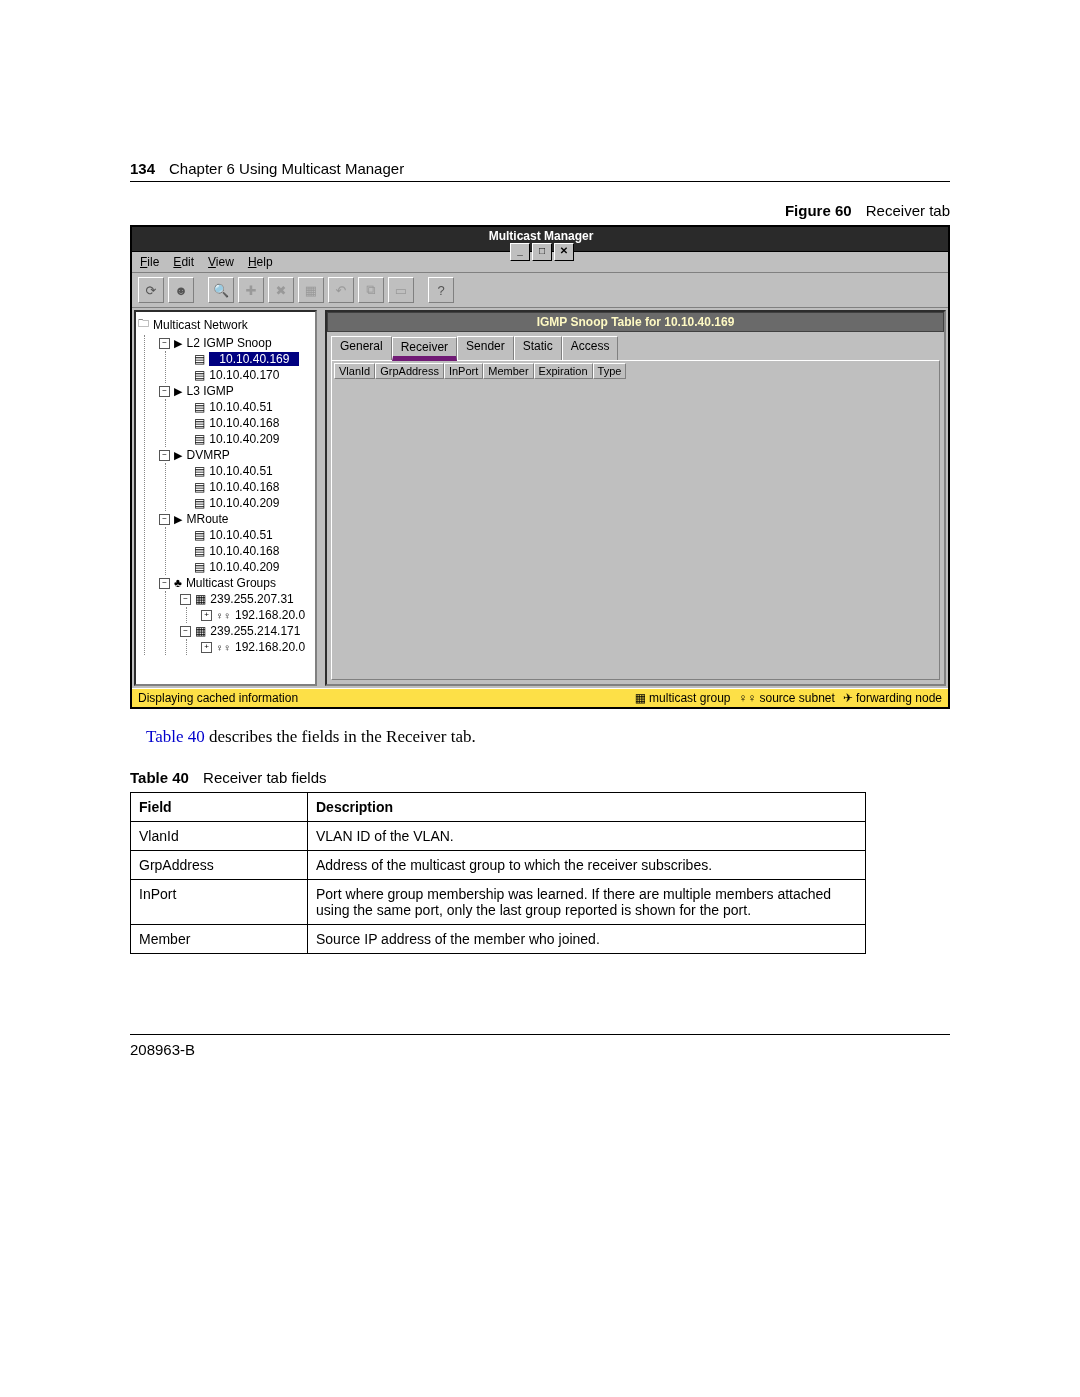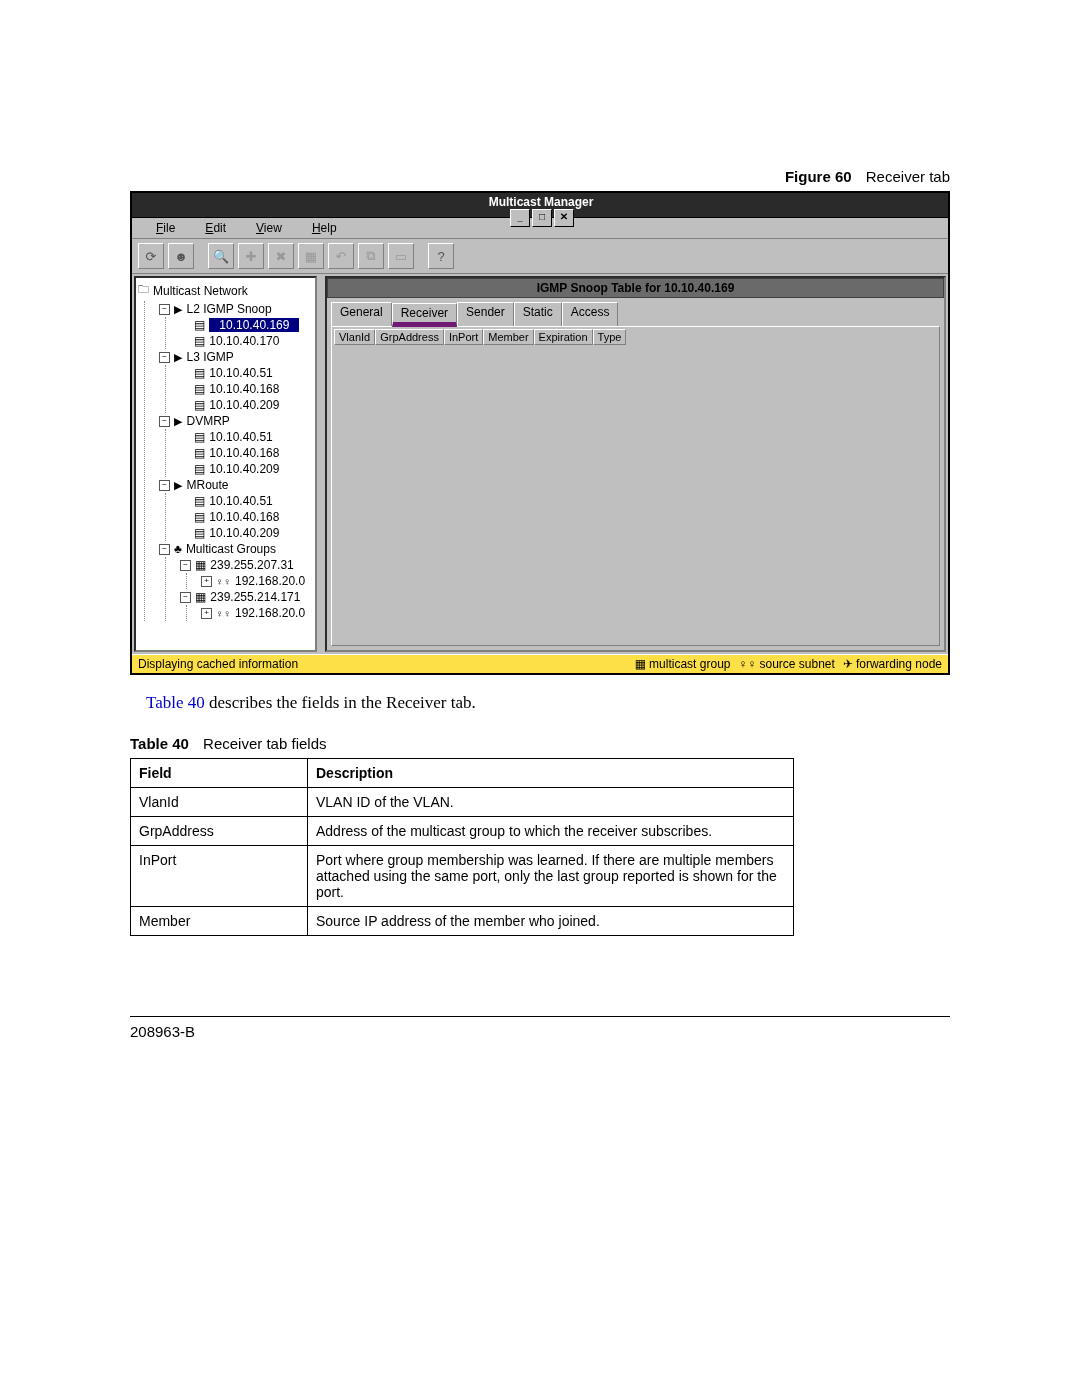--- a/index.html
+++ b/index.html
@@ -55,21 +55,21 @@
   .tb-btn {
     width: 18px; height: 16px;
     background: #bfbfbf;
     border-top: 1px solid #fff; border-left: 1px solid #fff;
     border-right: 1px solid #000; border-bottom: 1px solid #000;
     font-size: 10px; line-height: 14px; text-align: center;
     color: #000; font-family: Arial; font-weight: bold;
     margin-left: 2px;
   }
   .menubar { display: flex; gap: 14px; padding: 3px 8px; background: #bfbfbf; border-bottom: 1px solid #808080; }
-  .menubar span { font-size: 12px; margin-left: 16px; }
+  .menubar span { font-size: 12px; }
   .menubar span::first-letter { text-decoration: underline; }
   .toolbar { display: flex; gap: 4px; padding: 4px 6px; background: #bfbfbf; border-bottom: 1px solid #808080; }
   .tool-btn {
     width: 24px; height: 24px;
     border-top: 1px solid #fff; border-left: 1px solid #fff;
     border-right: 1px solid #808080; border-bottom: 1px solid #808080;
     display: flex; align-items: center; justify-content: center;
     background: #bfbfbf; font-size: 13px; color: #555;
   }
   .tool-btn.disabled { color: #999; }
@@ -90,21 +90,21 @@
   .tree-children { padding-left: 14px; border-left: 1px dotted #888; margin-left: 6px; }
   .tree-node { display: flex; align-items: center; gap: 4px; padding: 1px 0; white-space: nowrap; }
   .tree-node .exp { width: 9px; height: 9px; border: 1px solid #555; font-size: 8px; line-height: 8px; text-align: center; background: #fff; }
   .tree-leaf { display: flex; align-items: center; gap: 4px; padding: 1px 0 1px 14px; white-space: nowrap; }
   .sel { background: #000080; color: #fff; padding: 0 10px; }
 
   .split { width: 4px; background: #bfbfbf; cursor: col-resize; }
 
   .right-pane { flex: 1; margin: 2px; border: 2px inset #808080; background: #bfbfbf; display: flex; flex-direction: column; }
   .pane-title {
-    background: #6a6a6a; color: #000000; font-weight: bold;
+    background: #6a6a6a; color: #fef9c3; font-weight: bold;
     text-align: center; padding: 2px; font-size: 12px;
     border: 1px solid #404040;
   }
   .tabs { display: flex; padding: 4px 4px 0 4px; }
   .tab {
     background: #bfbfbf;
     border-top: 1px solid #fff; border-left: 1px solid #fff;
     border-right: 1px solid #808080;
     padding: 2px 8px; font-size: 12px;
     margin-right: 0;
@@ -130,41 +130,47 @@
     background: #fde047;
     font-size: 12px; padding: 2px 6px;
     gap: 8px;
   }
   .statusbar .status-left { flex: 1; }
   .legend-item { display: flex; align-items: center; gap: 3px; }
 
   
   table.fields {
     border-collapse: collapse;
-    width: 664px;
+    width: 736px;
     font-size: 14px;
   }
   table.fields th, table.fields td {
     border: 1px solid #000;
     padding: 6px 8px;
     text-align: left;
     vertical-align: top;
   }
   table.fields th { font-weight: bold; }
 
   .footer-line { border-top: 1px solid #000; margin-top: 80px; padding-top: 6px; }
 
   
   svg { display: block; }
 </style>
 </head>
 <body>
 
 <div class="page">
 
+  <div class="header-line">
+    <div class="header-row">
+      <span class="pg-num">134</span>
+      <span class="chapter">Chapter 6  Using Multicast Manager</span>
+    </div>
+  </div>
 
   <div class="fig-cap">
     <b>Figure 60</b>
     <span>Receiver tab</span>
   </div>
 
   <div class="app">
     <div class="titlebar">
       <svg class="tb-icon" viewBox="0 0 14 14">
           <circle cx="7" cy="7" r="5" fill="#aaa" stroke="#333"></circle>

